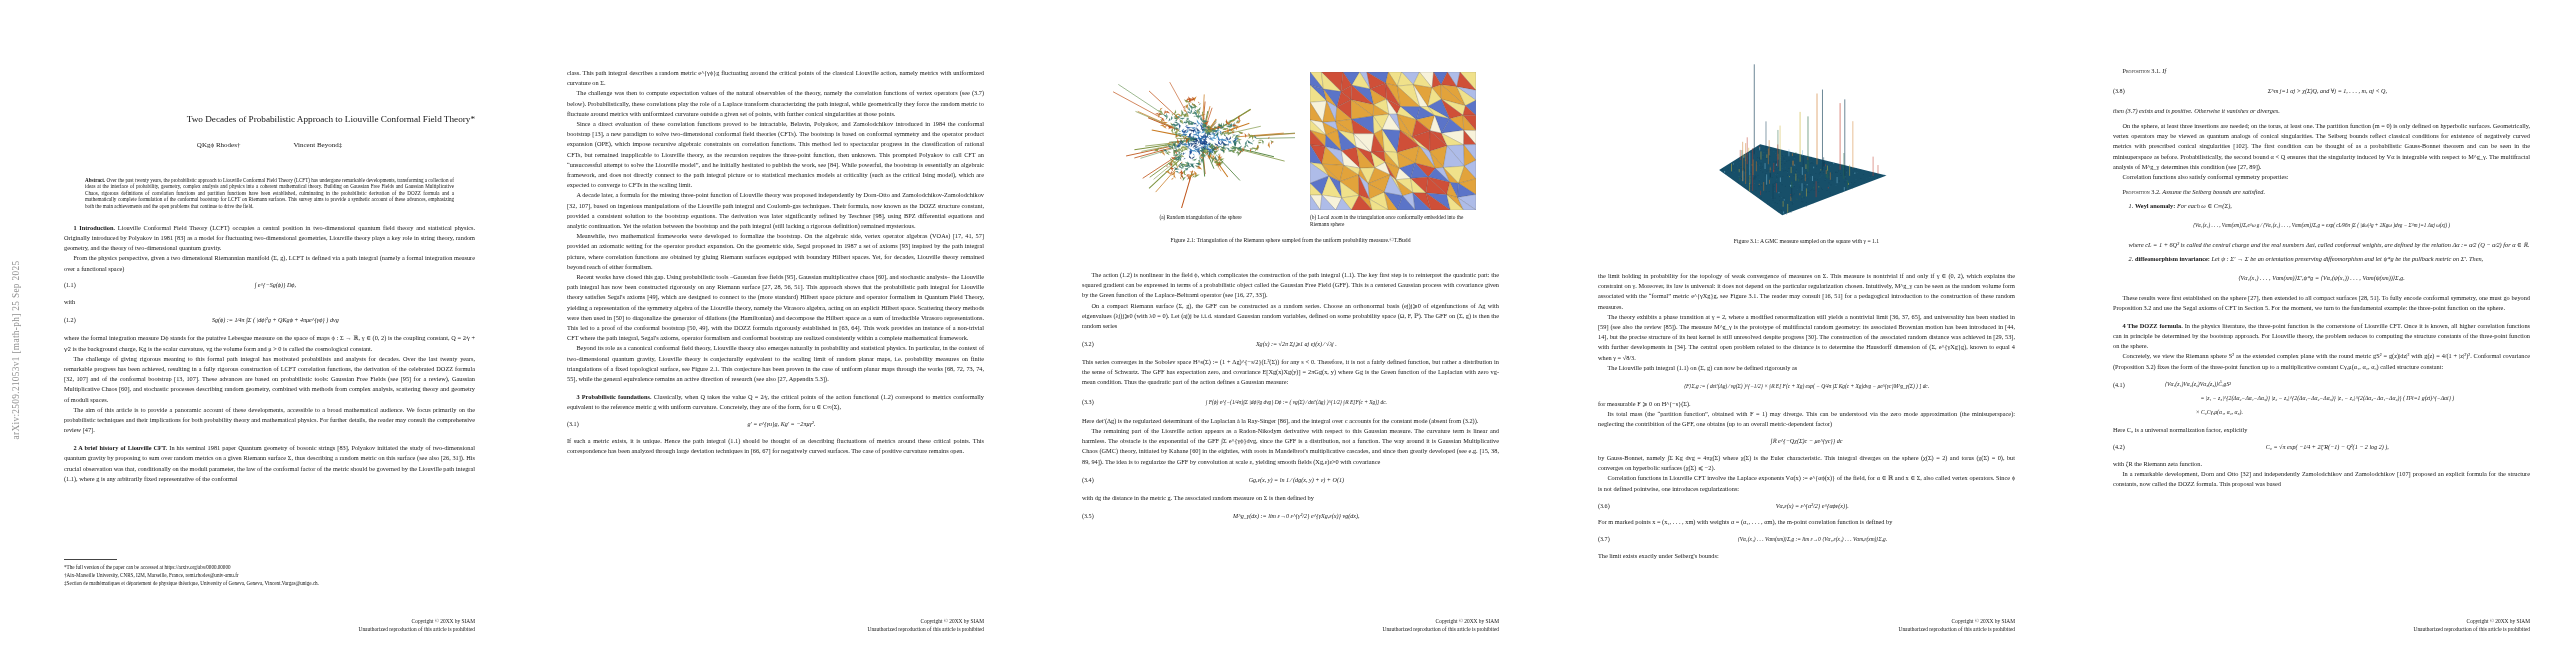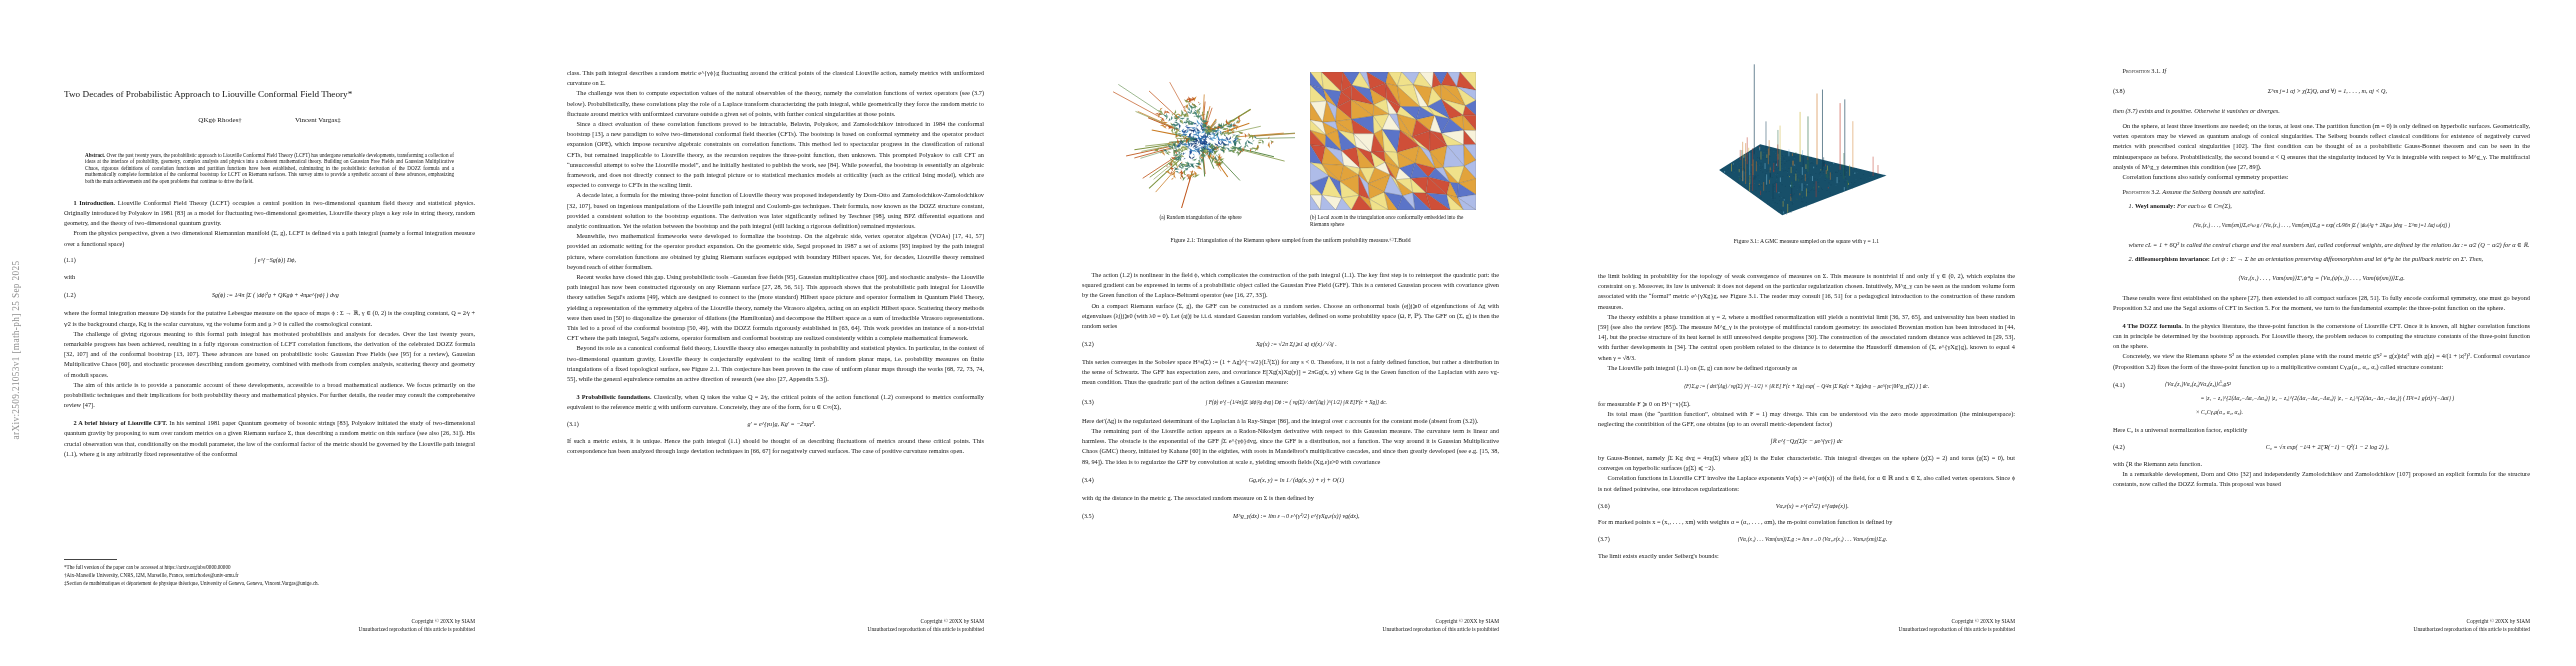--- a/index.html
+++ b/index.html
@@ -13,21 +13,21 @@
   #page3 .content{top:270px}
   #page4 .content{top:271px}
   #page5 .content{top:66px}
   p{margin:0;}
   .ind{text-indent:9.4px;}
   .b{font-weight:bold;}
   .it{font-style:italic;}
   .sc{font-variant:small-caps;}
   .watermark{position:absolute;left:11px;top:350px;transform:translateY(-50%) rotate(180deg);
              writing-mode:vertical-rl;font-size:9.4px;color:#8f8f8f;letter-spacing:0.3px;white-space:nowrap;}
-  .p1-title{margin-top:88px;text-align:left;font-size:9.2px;line-height:12.2px;text-indent:0;}
+  .p1-title{margin-top:113px;text-align:right;font-size:9.2px;line-height:12.2px;text-indent:0;}
   .p1-authors{margin-top:14.5px;display:flex;justify-content:center;gap:53px;font-size:7px;}
   .p1-abstract{margin:27px 21px 0 21px;font-size:5.1px;line-height:6.5px;text-align:justify;}
   .sect{margin-top:7.8px;}
   .eqrow{display:flex;align-items:center;margin:5px 0;}
   .eqno{flex:0 0 auto;font-size:6.1px;}
   .eqbody{flex:1;text-align:center;font-style:italic;font-size:6.1px;}
   .eqsmall{font-size:5.4px;}
   .fnblock{position:absolute;left:64px;top:559px;width:411px;font-size:5.1px;line-height:8px;}
   .fnrule{width:53px;border-top:0.6px solid #444;margin-bottom:2.8px;}
   .footer{position:absolute;top:618px;right:46px;text-align:right;font-size:5.4px;line-height:7.8px;}
@@ -44,21 +44,21 @@
 </style>
 </head>
 <body>
 
 <div class="page" id="page1">
   <div class="watermark">arXiv:2509.21053v1  [math-ph]  25 Sep 2025</div>
   <div class="content">
     <p class="p1-title">Two Decades of Probabilistic Approach to Liouville Conformal Field Theory*</p>
     <div class="p1-authors">
       <span>QKgϕ Rhodes†</span>
-      <span>Vincent Vargas‡</span>
+      <span>Vincent Beyond‡</span>
     </div>
     <p class="p1-abstract">
       <span class="b">Abstract.</span>
       <span>Over the past twenty years, the probabilistic approach to Liouville Conformal Field Theory (LCFT) has undergone remarkable developments, transforming a collection of ideas at the interface of probability, geometry, complex analysis and physics into a coherent mathematical theory. Building on Gaussian Free Fields and Gaussian Multiplicative Chaos, rigorous definitions of correlation functions and partition functions have been established, culminating in the probabilistic derivation of the DOZZ formula and a mathematically complete formulation of the conformal bootstrap for LCFT on Riemann surfaces. This survey aims to provide a synthetic account of these advances, emphasizing both the main achievements and the open problems that continue to drive the field.</span>
     </p>
     <p class="ind sect" style="margin-top:13.3px;">
       <span class="b">1   Introduction.</span>
       <span>Liouville Conformal Field Theory (LCFT) occupies a central position in two-dimensional quantum field theory and statistical physics. Originally introduced by Polyakov in 1981 [83] as a model for fluctuating two-dimensional geometries, Liouville theory plays a key role in string theory, random geometry, and the theory of two-dimensional quantum gravity.</span>
     </p>
     <p class="ind">From the physics perspective, given a two dimensional Riemannian manifold (Σ, g), LCFT is defined via a path integral (namely a formal integration measure over a functional space)</p>

